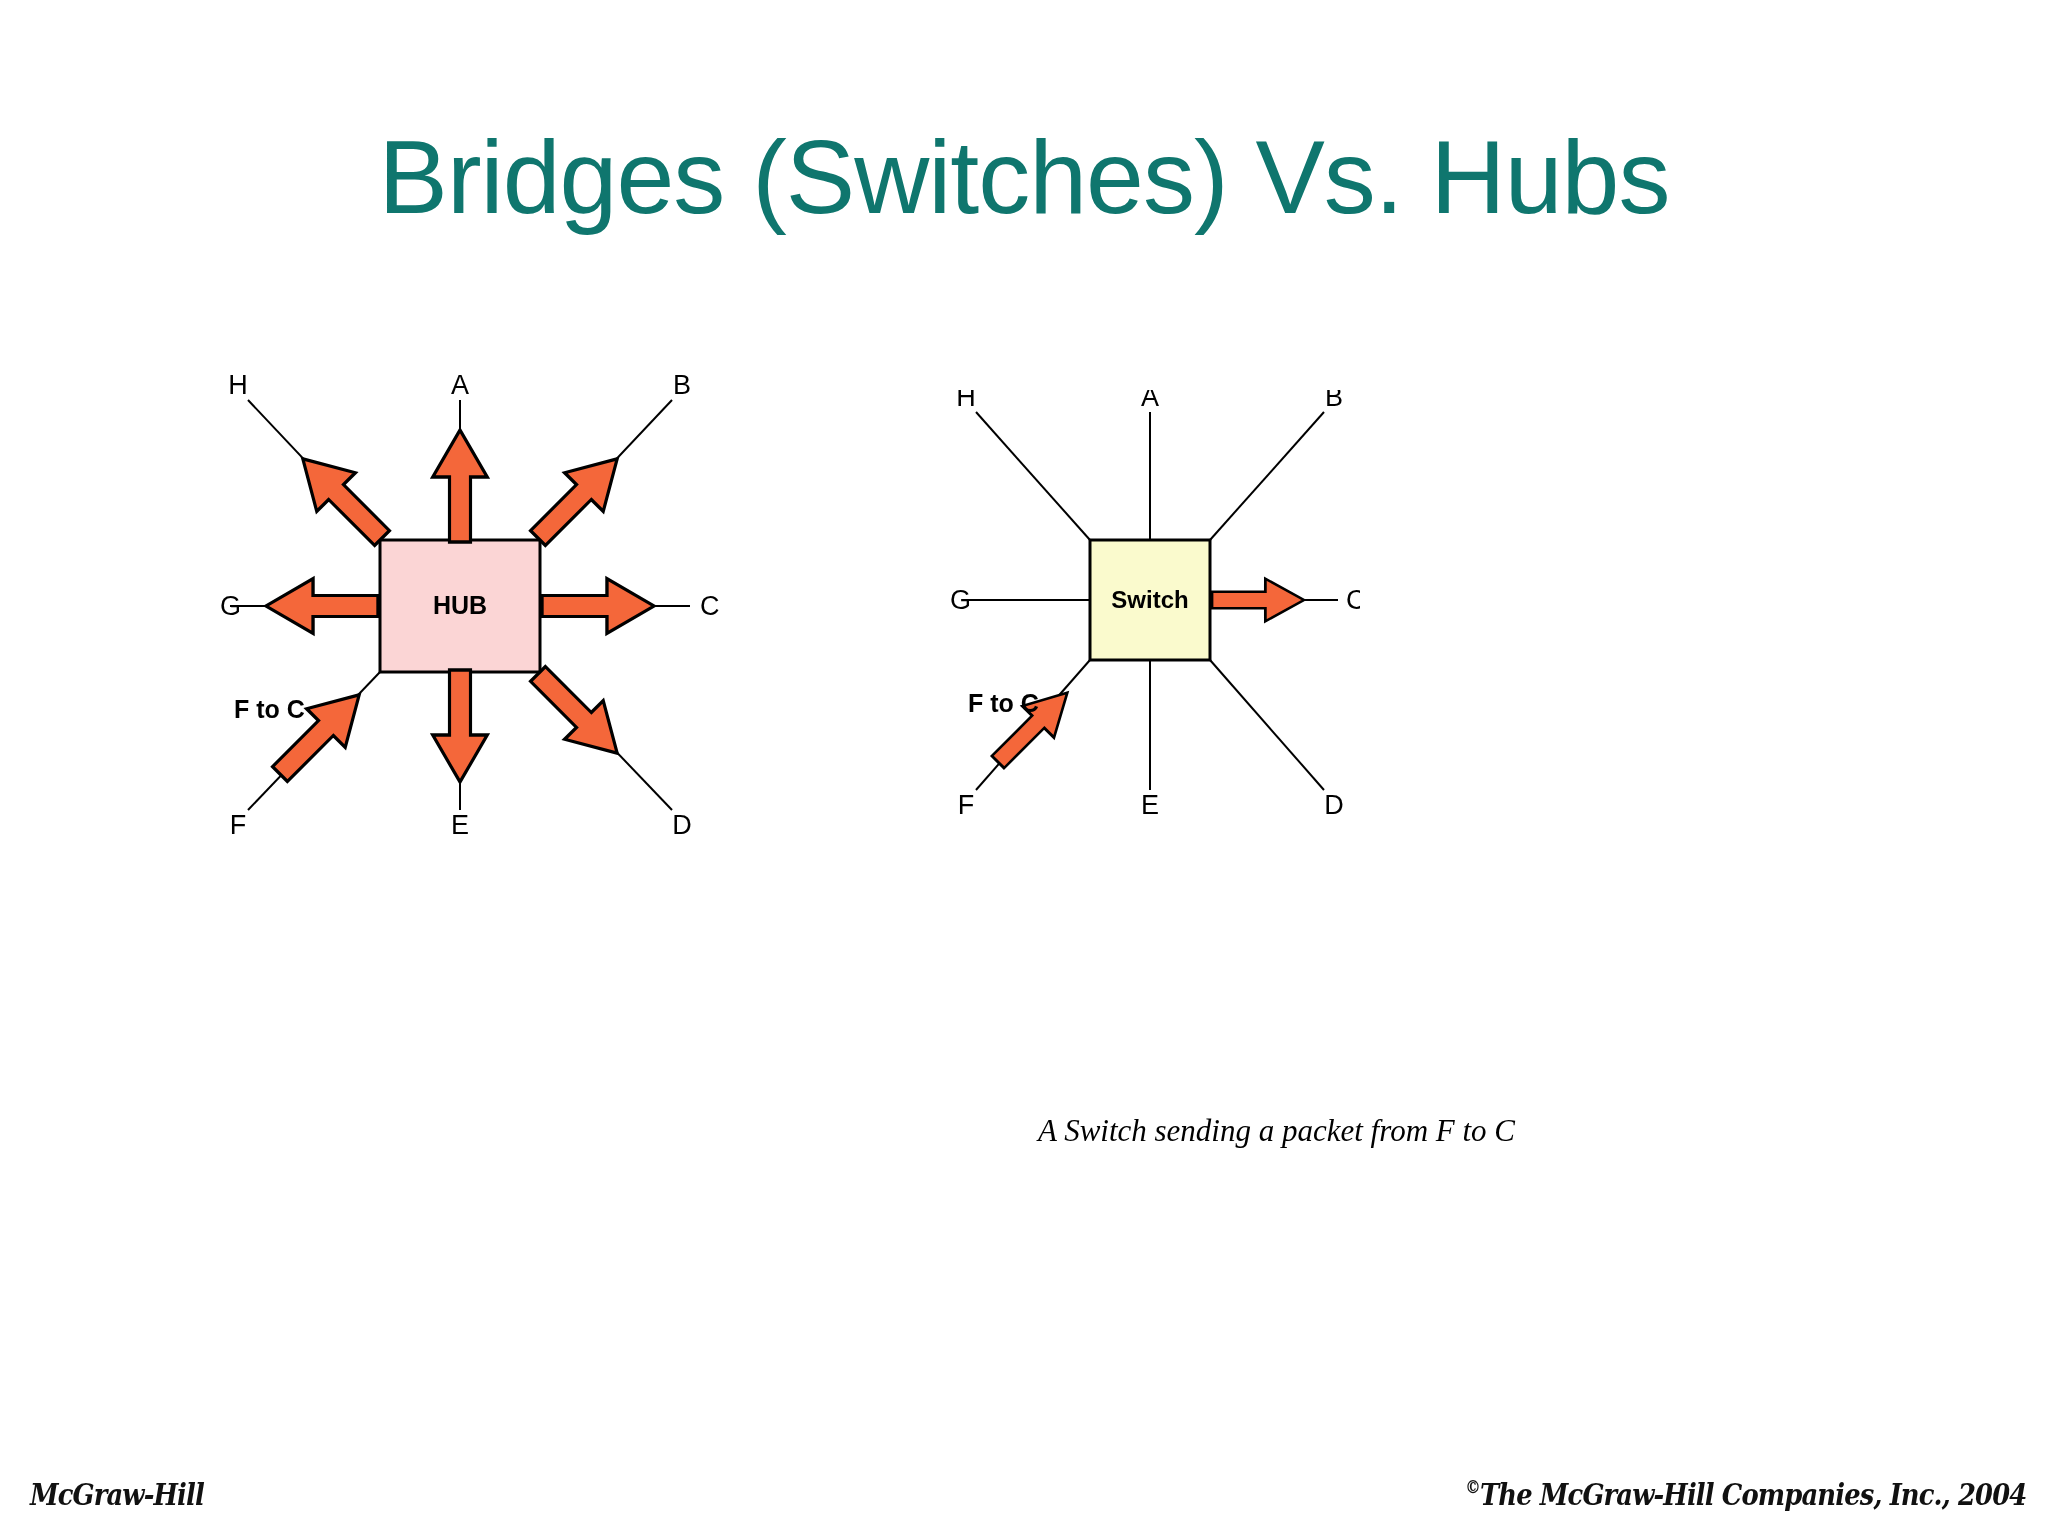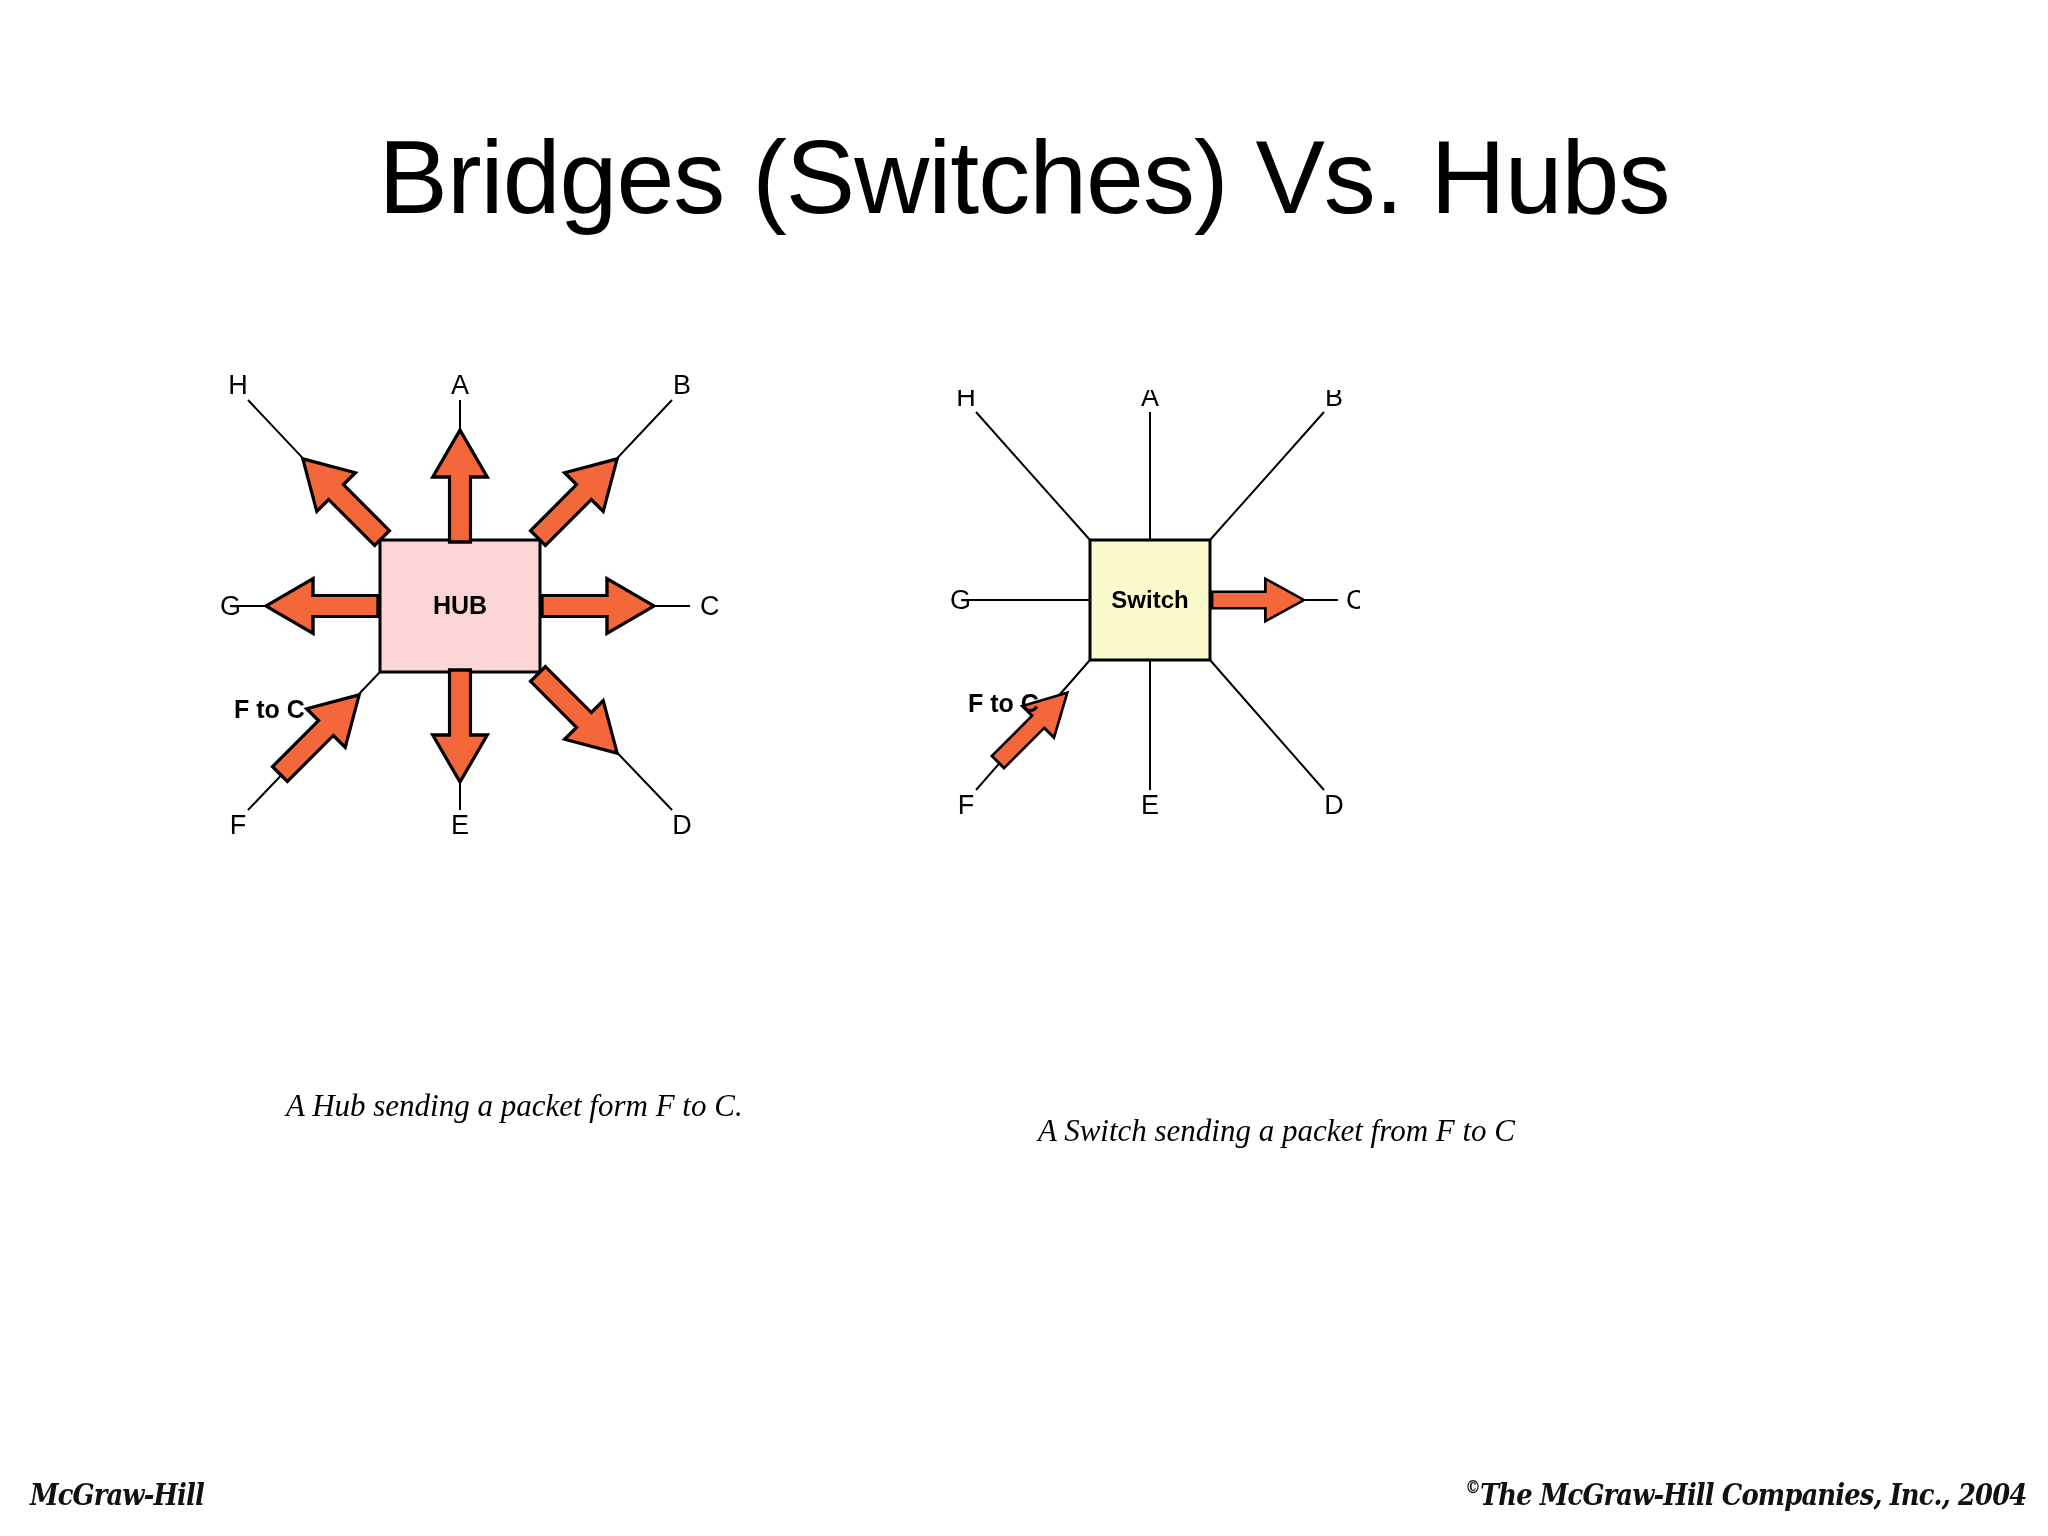--- a/index.html
+++ b/index.html
@@ -19,21 +19,21 @@
   
   #slide-title {
     position: absolute;
     left: 0;
     top: 118px;
     width: 2048px;
     text-align: center;
     font-family: "Liberation Sans", sans-serif;
     font-size: 104px;
     font-weight: 400;
-    color: #000000;
+    color: #0f766e;
     letter-spacing: -1px;
     white-space: nowrap;
   }
 
   
   .diagram {
     position: absolute;
   }
   .diagram svg { display: block; }
 
@@ -141,21 +141,20 @@
         <text x="260" y="464" text-anchor="middle">E</text>
         <text x="38" y="464" text-anchor="middle">F</text>
         <text x="20" y="245" text-anchor="start">G</text>
         <text x="38" y="24" text-anchor="middle">H</text>
       </g>
 
       <text x="34" y="348" font-family="Liberation Sans, sans-serif" font-size="25" font-weight="bold" fill="#000000">F to C</text>
     </svg>
   </div>
 
-  <div class="caption" style="left:286px; top:1088px;">A Hub sending a packet form F to C.</div>
 
   <div class="diagram" style="left:940px; top:390px;">
     <svg width="420" height="440" viewBox="0 0 420 440">
       <defs>
         <g id="fatArrowR2">
           <path d="M0,20 L58,20 L58,4 L100,30 L58,56 L58,40 L0,40 Z" stroke="#000000" stroke-width="3" stroke-linejoin="miter"></path>
         </g>
       </defs>
 
       <g stroke="#000000" stroke-width="2" fill="none">

